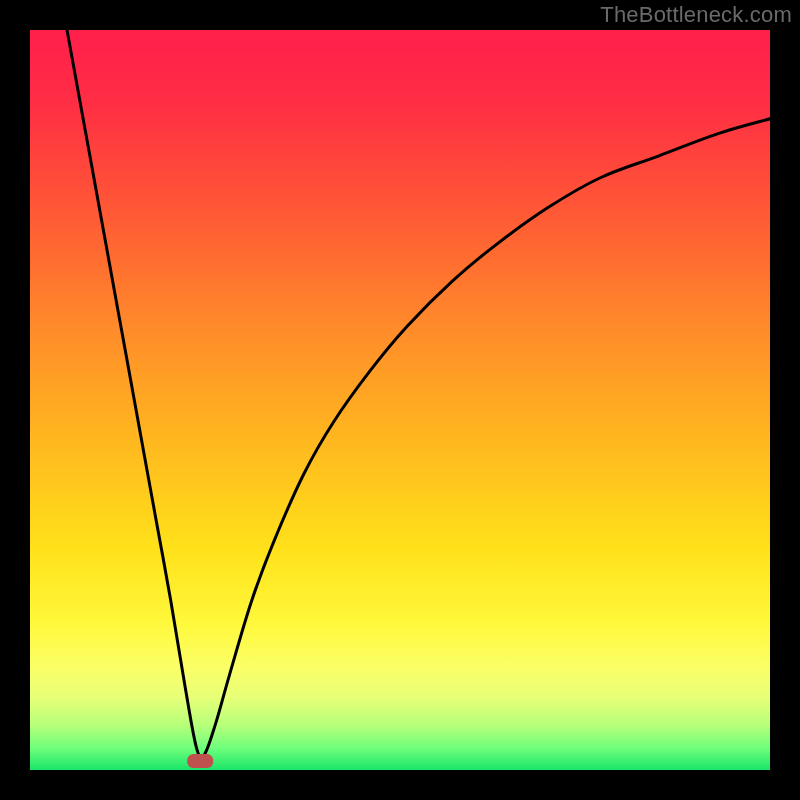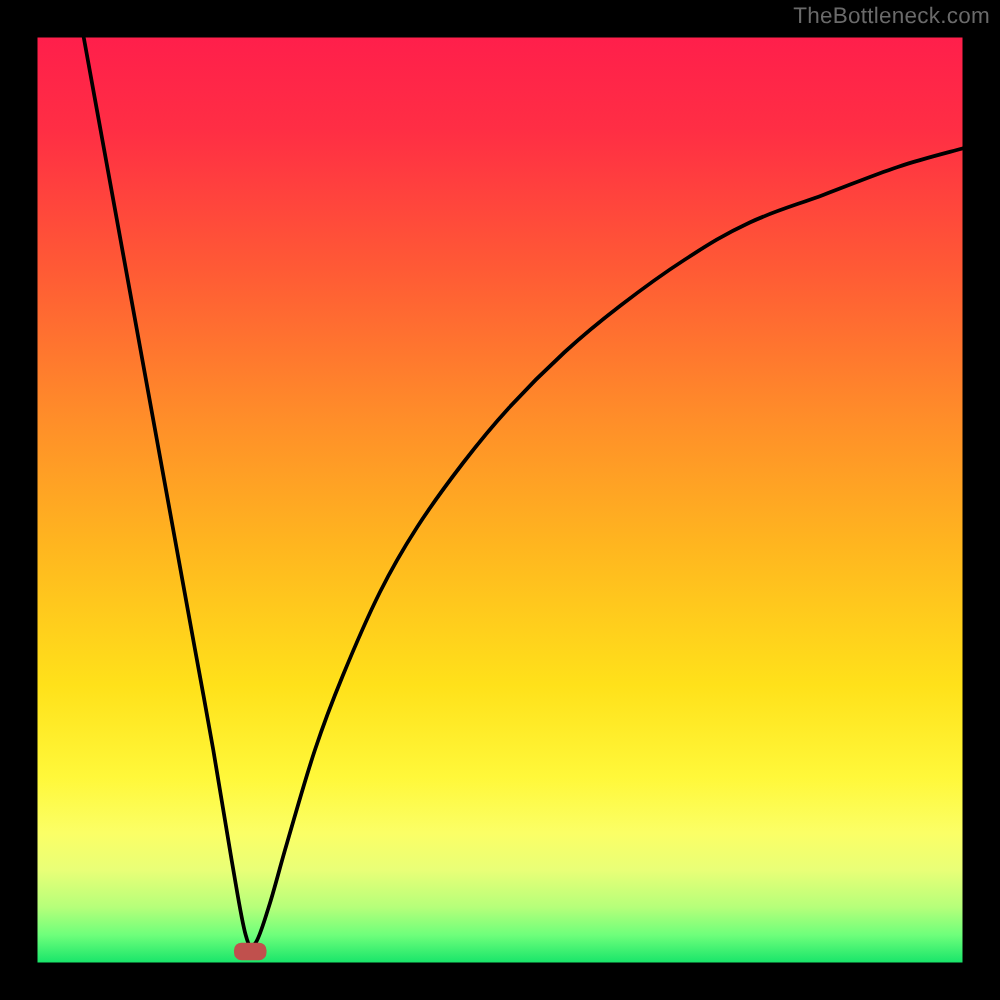--- a/index.html
+++ b/index.html
@@ -17,21 +17,21 @@
     left: 0;
     width: 800px;
     height: 800px;
     background: #000;
   }
   .watermark {
     position: absolute;
     top: 2px;
     right: 8px;
     color: #6a6a6a;
-    font-size: 18px;
+    font-size: 22px;
     letter-spacing: 0.2px;
     font-weight: 500;
     user-select: none;
   }
   svg {
     display: block;
   }
 </style>
 </head>
 <body>

